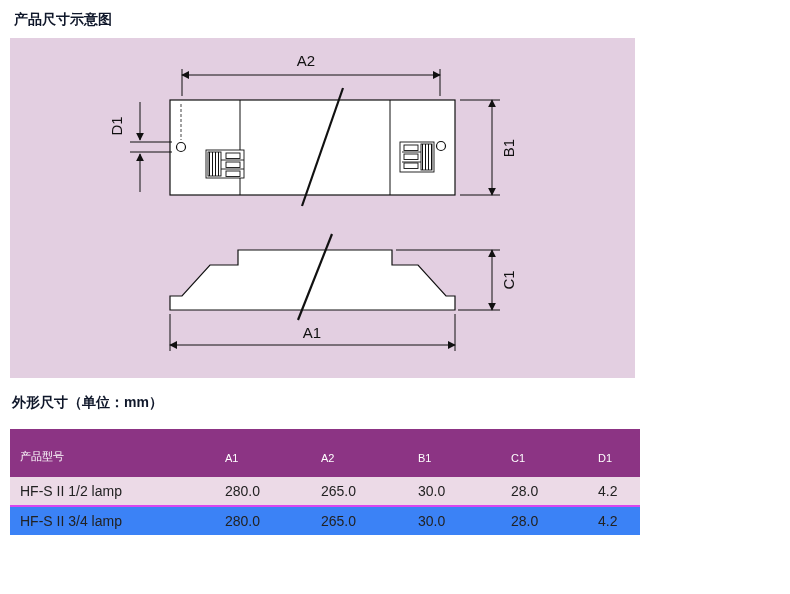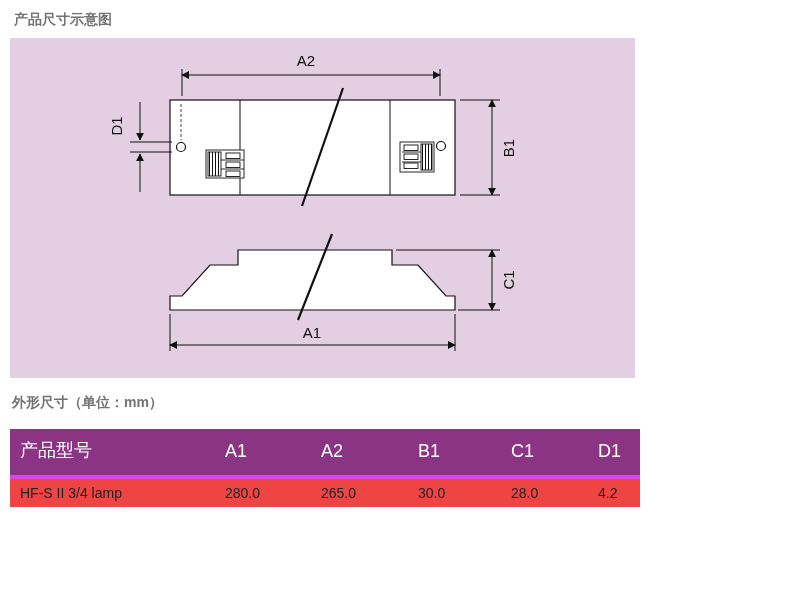--- a/index.html
+++ b/index.html
@@ -6,21 +6,21 @@
   html,body { margin:0; padding:0; }
   body {
     width:790px; height:594px;
     background:#ffffff;
     font-family:"Liberation Sans", sans-serif;
     color:#111;
   }
   .section-title {
     font-size:14px;
     font-weight:600;
-    color:#737373;
+    color:#0f172a;
     margin:11px 0 10px 14px;
     line-height:17px;
   }
   .section-title.table-title { margin:16px 0 18px 12px; }
   .diagram-panel {
     margin-left:10px;
     width:625px; height:340px;
     background:#e3cfe1;
   }
   svg text {
@@ -32,34 +32,34 @@
   table.dim-table {
     margin-left:10px;
     width:630px;
     border-collapse:collapse;
     table-layout:fixed;
   }
   table.dim-table thead th {
     background:#8c3484;
     color:#ffffff;
     font-weight:400;
-    font-size:18px;
+    font-size:11px;
     text-align:left;
     height:48px;
     vertical-align:bottom;
     padding:0 0 13px 10px;
   }
   table.dim-table tbody td {
     font-size:14px;
     color:#222;
     padding:6px 0 6px 10px;
     text-align:left;
   }
   table.dim-table tbody tr.row-odd  { background:#ecdae7; }
-  table.dim-table tbody tr.row-even { background:#ef4444; border-top:4px solid #d946ef; }
+  table.dim-table tbody tr.row-even { background:#3b82f6; border-top:2px solid #d946ef; }
 </style>
 </head>
 <body>
 
 <h1 class="section-title">产品尺寸示意图</h1>
 
 <div class="diagram-panel">
   <svg width="625" height="340" viewBox="0 0 625 340">
     <defs>
       <marker id="arw" viewBox="0 0 10 10" refX="9" refY="5" markerWidth="8" markerHeight="8" orient="auto-start-reverse">
@@ -160,20 +160,28 @@
     <tr>
       <th>产品型号</th>
       <th>A1</th>
       <th>A2</th>
       <th>B1</th>
       <th>C1</th>
       <th>D1</th>
     </tr>
   </thead>
   <tbody>
+    <tr class="row-odd">
+      <td>HF-S II 1/2 lamp</td>
+      <td>280.0</td>
+      <td>265.0</td>
+      <td>30.0</td>
+      <td>28.0</td>
+      <td>4.2</td>
+    </tr>
     <tr class="row-even">
       <td>HF-S II 3/4 lamp</td>
       <td>280.0</td>
       <td>265.0</td>
       <td>30.0</td>
       <td>28.0</td>
       <td>4.2</td>
     </tr>
   </tbody>
 </table>

